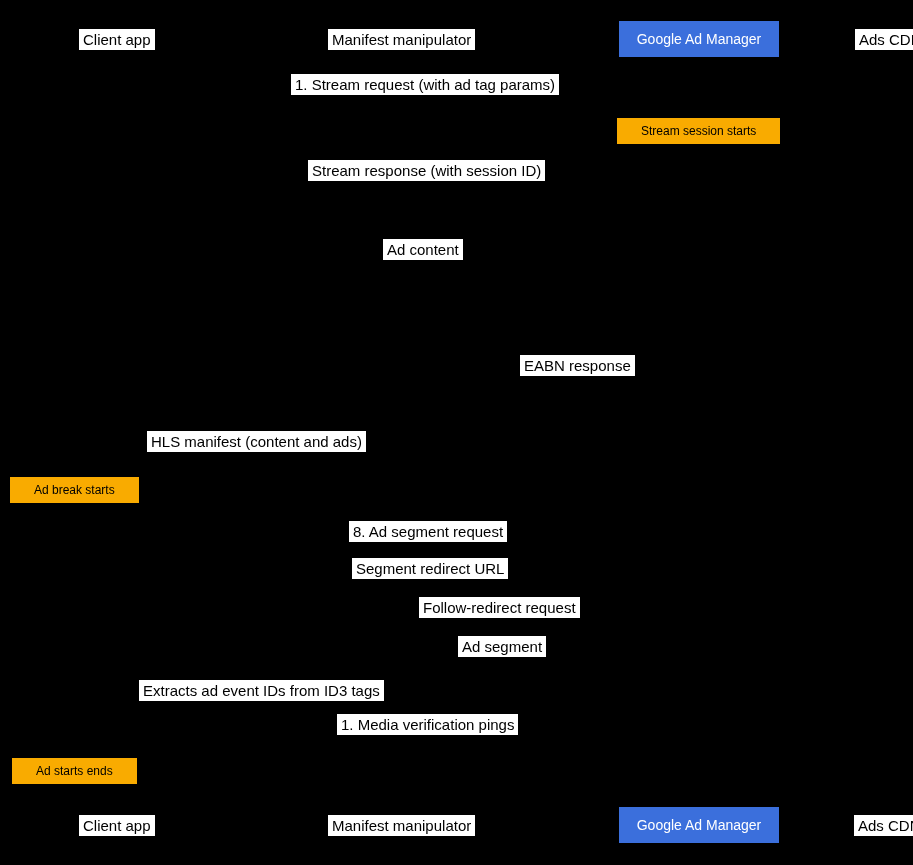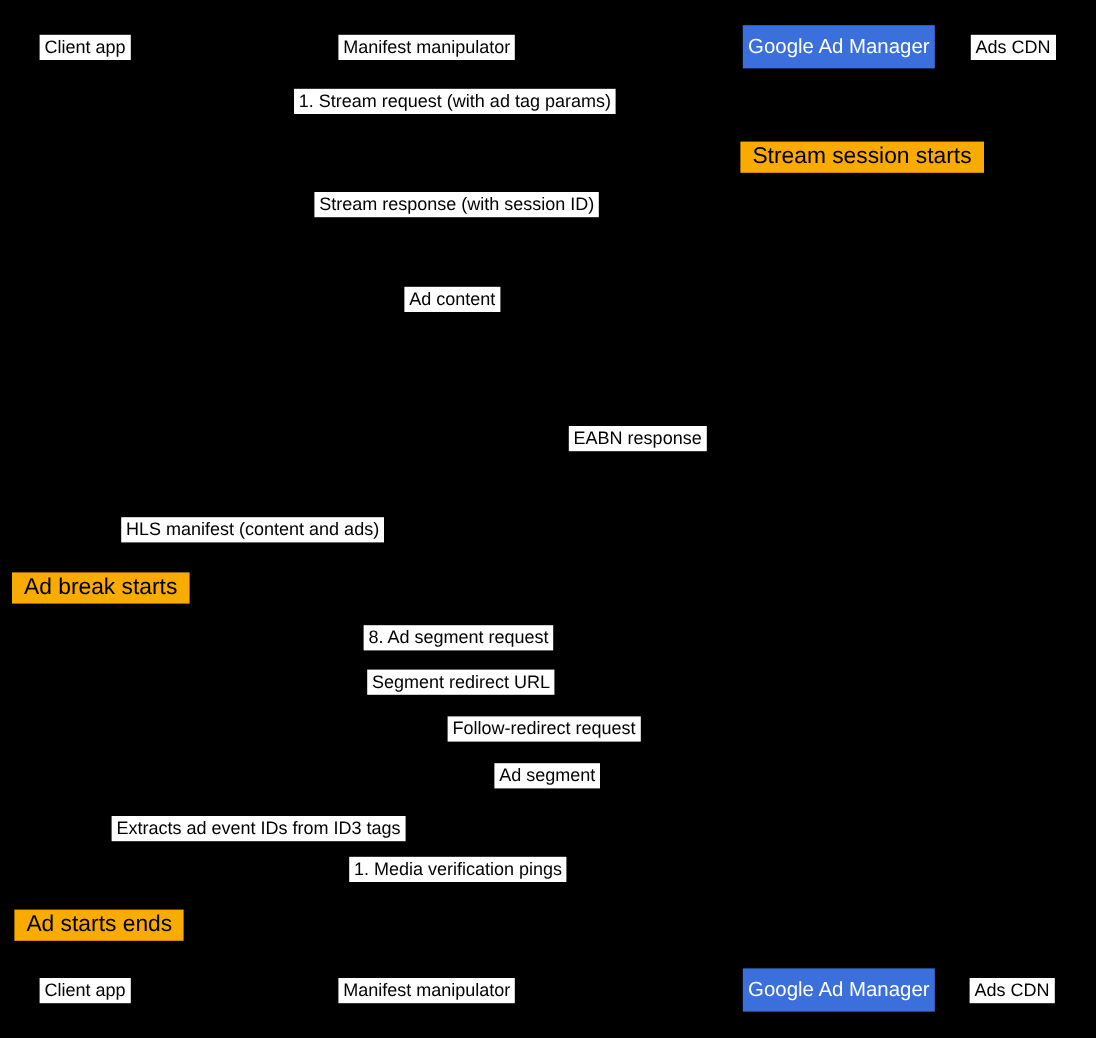--- a/index.html
+++ b/index.html
@@ -19,36 +19,37 @@
     overflow:hidden;
   }
   .canvas{position:relative;width:913px;height:865px;background:var(--background);}
   .lbl{
     position:absolute;
     background:var(--label-bg);
     color:var(--label-text);
     font-size:15px;line-height:19px;
     padding:1px 4px;
     white-space:nowrap;
+    margin-left:46px;
   }
   .note{
     position:absolute;
     background:var(--note-bg);
     color:var(--note-text);
-    font-size:19px;line-height:20px;
-    padding:3px 10px;
+    font-size:12px;line-height:20px;
+    padding:3px 24px;
     white-space:nowrap;
   }
   .actor-primary{
     position:absolute;
     width:160px;height:36px;
     background:var(--primary-bg);
     color:var(--primary-text);
     display:flex;align-items:center;justify-content:center;
-    font-size:17px;
+    font-size:14px;
     white-space:nowrap;
   }
 </style>
 </head>
 <body>
 
 <div class="canvas">
 
   <div class="lbl" style="left:33px;top:29px">Client app</div>
   <div class="lbl" style="left:282px;top:29px">Manifest manipulator</div>

